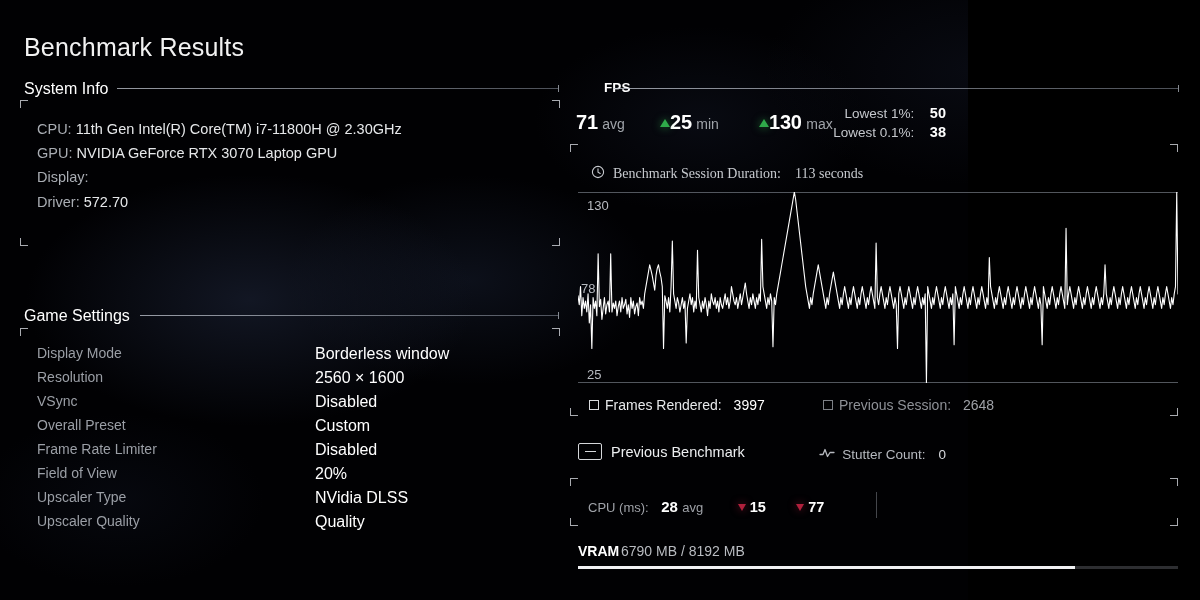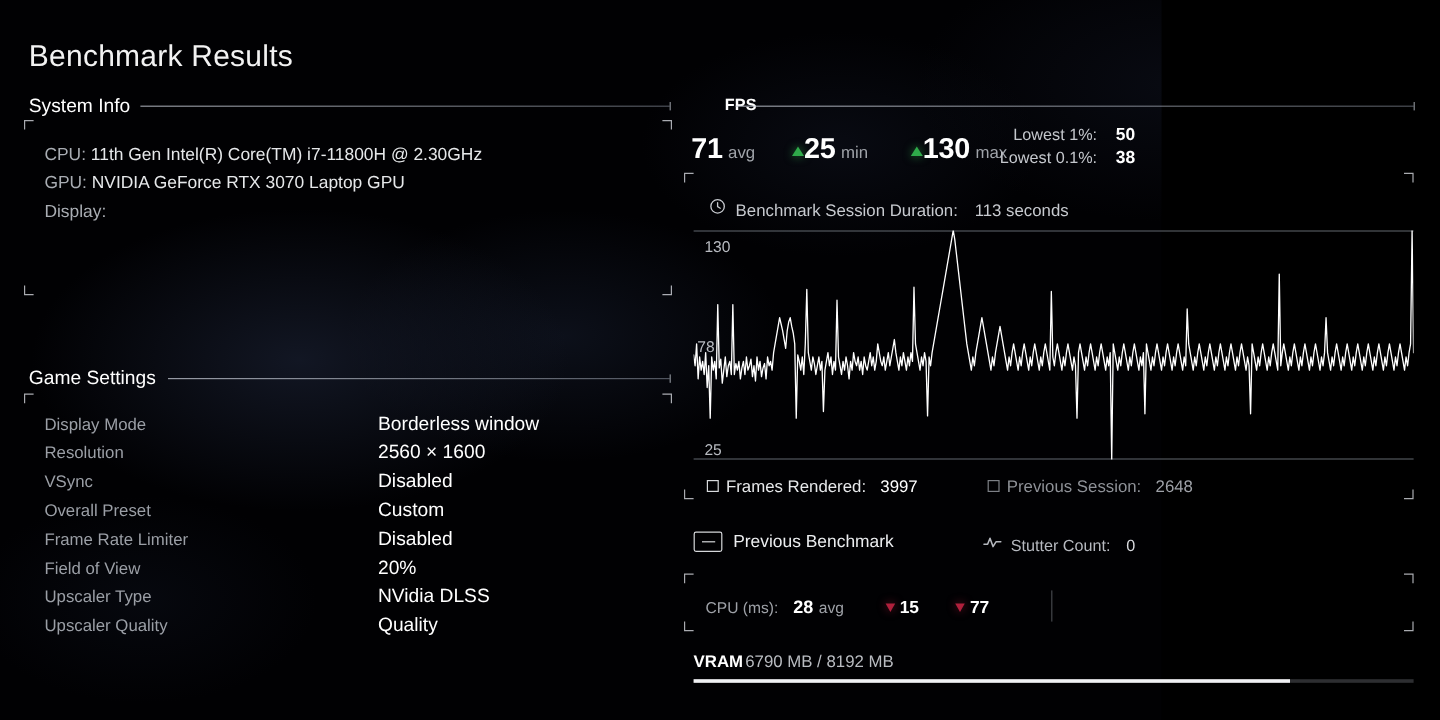--- a/index.html
+++ b/index.html
@@ -56,40 +56,40 @@
   .sys-row { font-size: 14.5px; line-height: 24.2px; color: #cfd2d6; font-weight: 400; white-space: nowrap; }
   .sys-row .lab { color: #a9adb3; }
   .sys-row .val { color: #e6e8ea; }
 
   
   .set-row { position: absolute; height: 24px; white-space: nowrap; }
   .set-lab { position: absolute; left: 0; top: 0; font-size: 14px; color: #9b9fa6; font-weight: 400; }
   .set-val { position: absolute; left: 278px; top: 0; font-size: 16px; color: #fff; font-weight: 400; }
 
   
-  .big-num { font-size: 24px; font-weight: 700; color: #fff; letter-spacing: -.2px; }
+  .big-num { font-size: 20px; font-weight: 700; color: #fff; letter-spacing: -.2px; }
   .sub-lab { font-size: 14px; color: #a0a4aa; font-weight: 400; }
   .tri-up {
     display: inline-block; width: 0; height: 0;
     border-left: 5px solid transparent; border-right: 5px solid transparent;
     border-bottom: 8px solid #2faa4a;
     filter: drop-shadow(0 0 4px rgba(47,170,74,.75));
     vertical-align: 2px;
   }
   .tri-dn {
     display: inline-block; width: 0; height: 0;
     border-left: 4.5px solid transparent; border-right: 4.5px solid transparent;
     border-top: 7px solid #b0203c;
     filter: drop-shadow(0 0 4px rgba(176,32,60,.7));
     vertical-align: 1px;
   }
   .lowest-line { font-size: 13.5px; color: #c4c7cc; white-space: nowrap; text-align: right; }
   .lowest-line .lv { color: #fff; font-weight: 700; font-size: 14.5px; }
 
-  .dur { font-size: 14px; color: #c7cacf; white-space: nowrap; }
+  .dur { font-size: 14px; color: #c7cacf; white-space: nowrap; font-family: Liberation Serif, serif; }
 
   
   #graph-box { left: 578px; top: 192px; width: 600px; height: 191px; }
   #graph-box .gl-top, #graph-box .gl-bot {
     position: absolute; left: 0; width: 600px; height: 1px;
     background: rgba(150,156,168,.55);
   }
   #graph-box .gl-top { top: 0; }
   #graph-box .gl-bot { bottom: 0; }
   .axis-lab { position: absolute; font-size: 13px; color: #b7bac0; }
@@ -154,20 +154,24 @@
       <span class="lab">CPU:</span>
       <span class="val">11th Gen Intel(R) Core(TM) i7-11800H @ 2.30GHz</span>
     </div>
     <div class="sys-row">
       <span class="lab">GPU:</span>
       <span class="val">NVIDIA GeForce RTX 3070 Laptop GPU</span>
     </div>
     <div class="sys-row">
       <span class="lab">Display:</span>
       <span class="val"></span>
+    </div>
+    <div class="sys-row">
+      <span class="lab">Driver:</span>
+      <span class="val">572.70</span>
     </div>
   </div>
 
   <div class="abs" style="left:24px; top:307px;">Game Settings</div>
   <div class="abs rule" style="left:140px; top:315px; width:418px;">
     <span class="rule-cap"></span>
   </div>
   <div class="abs" style="left:20px; top:328px; width:540px; height:212px;">
     <span class="brk tl" style="left:0; top:0;"></span>
     <span class="brk tr" style="right:0; top:0;"></span>

